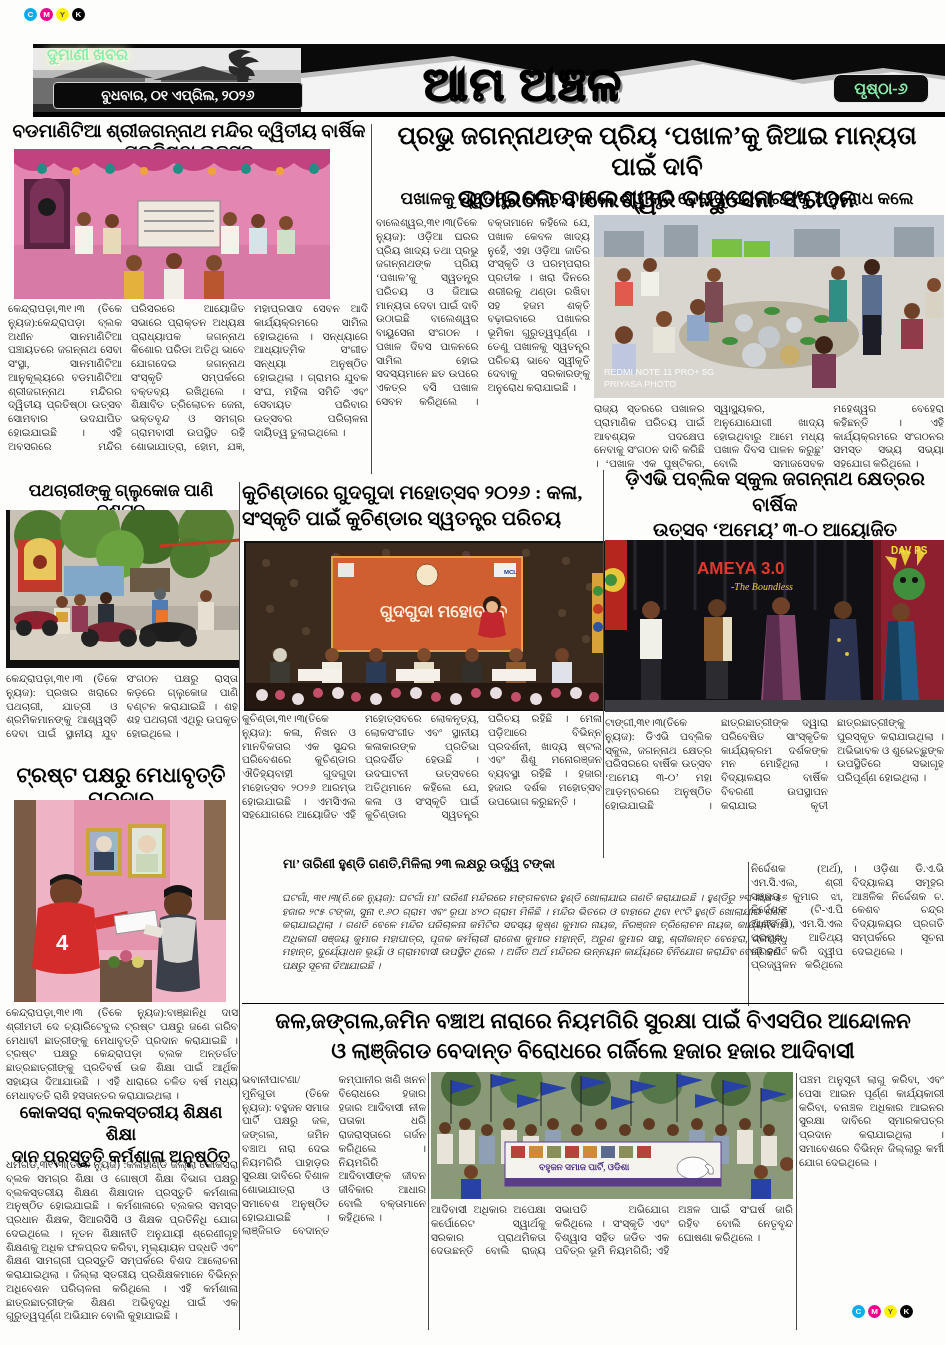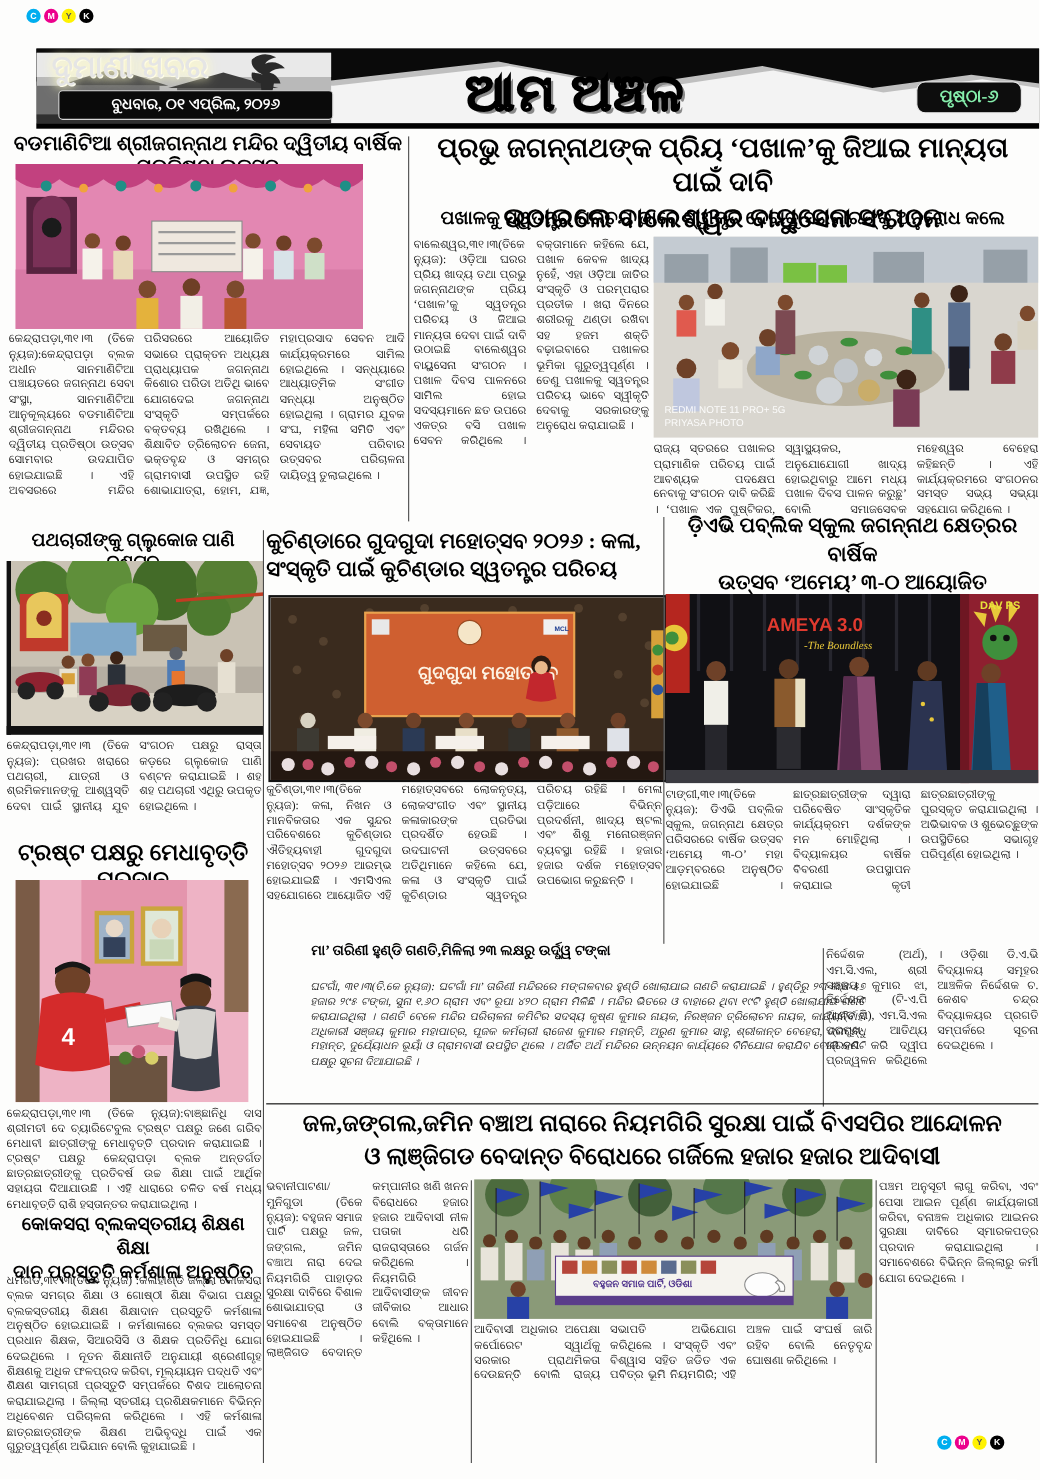--- a/index.html
+++ b/index.html
@@ -16,21 +16,21 @@
   .vrule{background:#4a4a4a;width:1px;}
   .hrule{background:#000;}
   .photo{display:block;}
   .pframe{border:2px solid #111;}
   .cmyk{display:flex;gap:3px;}
   .cmyk span{width:13px;height:13px;border-radius:50%;color:#fff;font:700 8px/13px "Liberation Sans",sans-serif;
              text-align:center;display:inline-block;}
   .dot-c{background:#00aeef;} .dot-m{background:#ec008c;} .dot-y{background:#fff200;color:#555 !important;}
   .dot-k{background:#000;}
   #masthead{background:#000;overflow:hidden;}
-  #brand{font-weight:700;font-size:28px;color:#e5e5e5;
+  #brand{font-weight:700;font-size:16px;color:#86efac;
          text-shadow:0 0 8px #fffbd0,0 0 14px #fff8b8,1px 1px 0 #ffffff;}
   #datebox{background:#0a0a0a;border:1px solid #d6d6d6;border-radius:4px;color:#fff;
            font-size:14px;font-weight:700;text-align:center;line-height:25px;}
   #pagetitle{font-size:46px;font-weight:700;letter-spacing:2px;color:#ededed;
              -webkit-text-stroke:2px #000;text-shadow:3px 3px 0 #8a8a8a;white-space:nowrap;}
   #pagebox{background:#0d0d0d;border:1px solid #e8e8e8;border-radius:8px;color:#86efac;
            font-size:16px;font-weight:700;text-align:center;line-height:27px;}
 </style>
 </head>
 <body>

